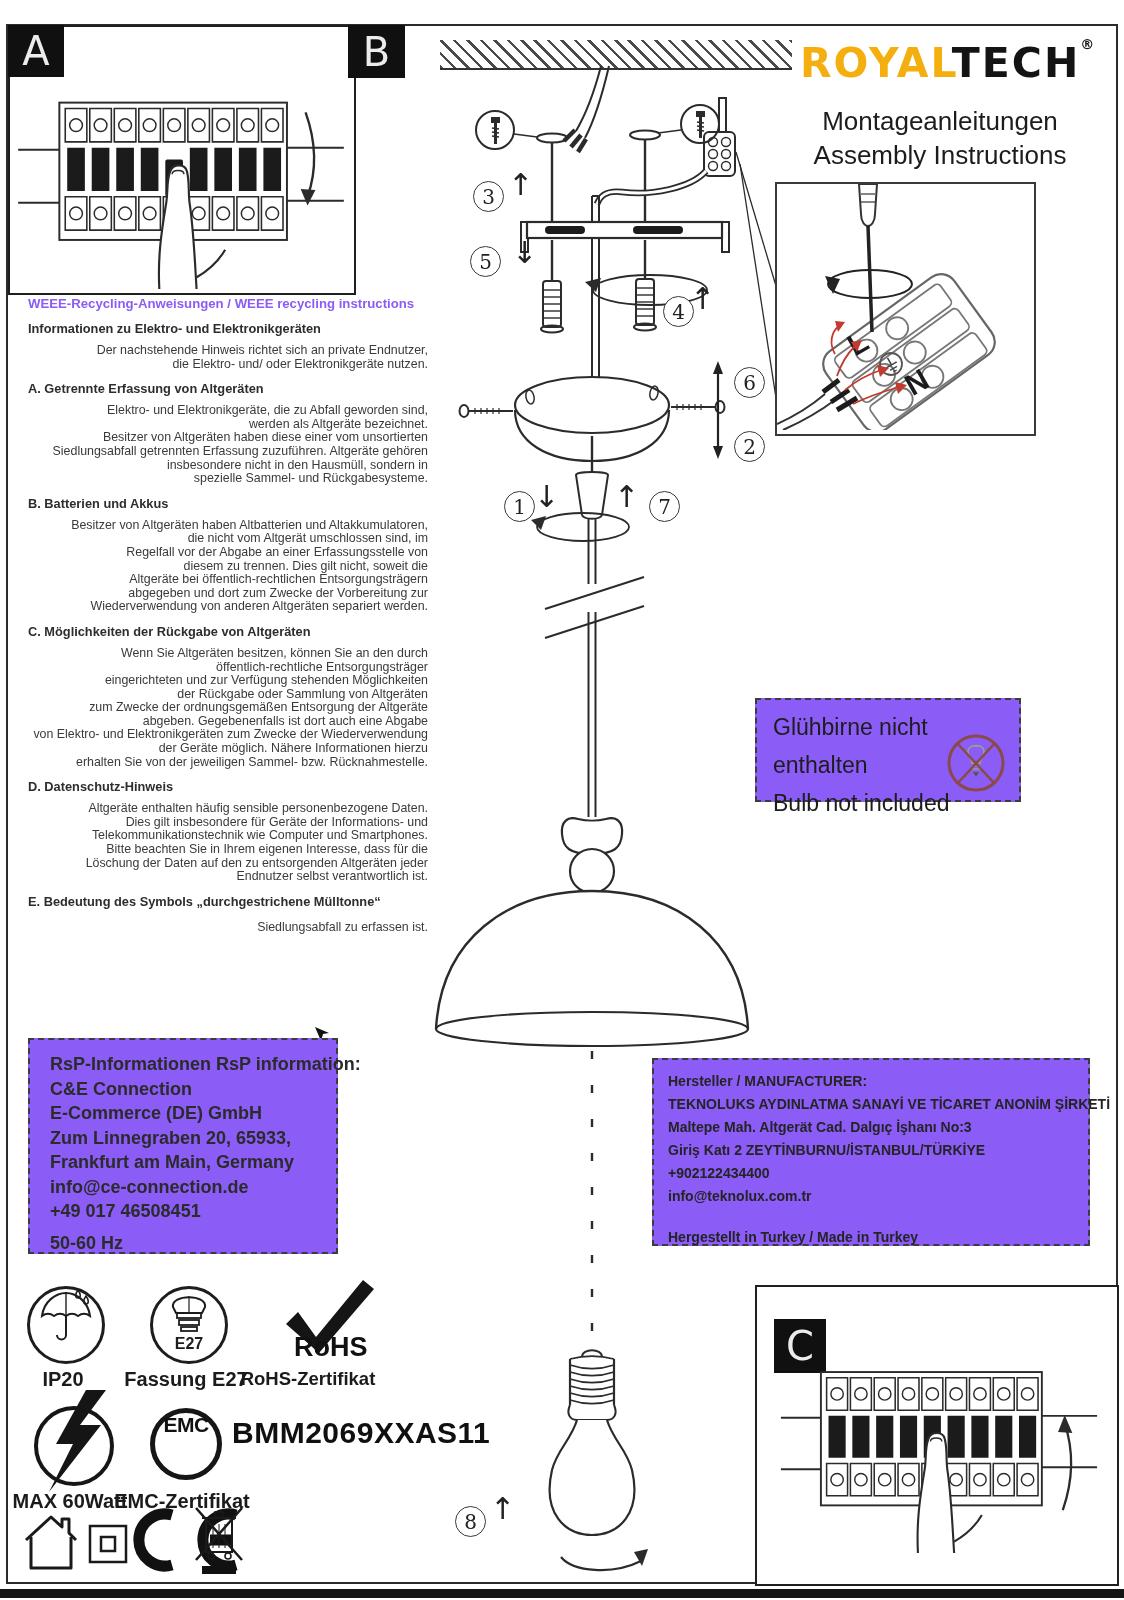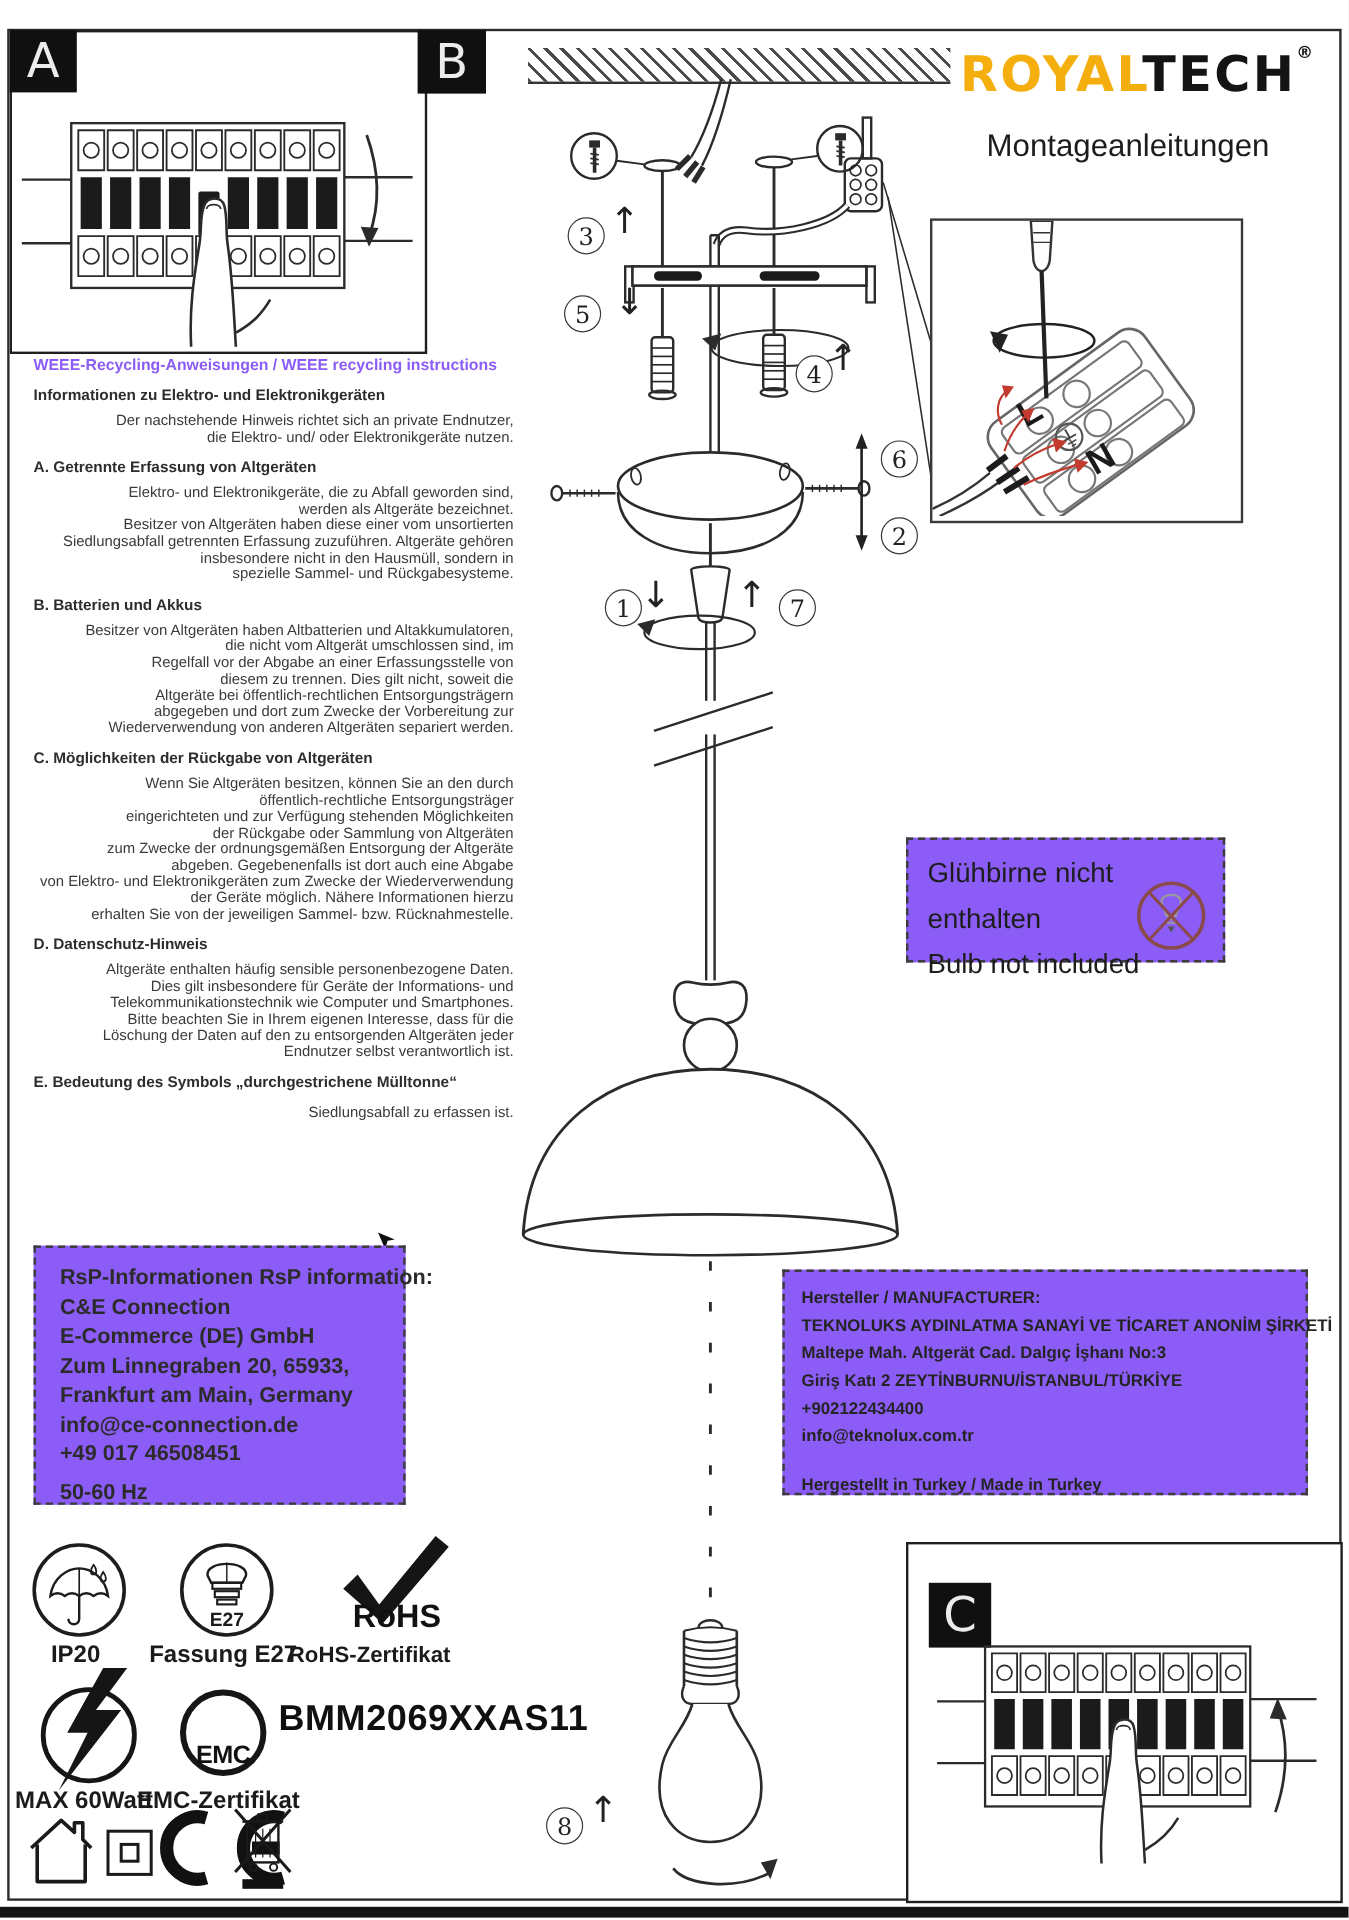--- a/index.html
+++ b/index.html
@@ -22,21 +22,21 @@
   .weee h4{font-size:12.8px;margin:10px 0 8px;color:#2d2d2d;}
   .weee p{font-size:12.4px;line-height:13.6px;margin:0;white-space:pre-line;text-align:right;}
   .dashedbox{border:2px dashed #3c3c3c;background:#8b5cf6;}
   .rsp-line{font-size:18px;font-weight:bold;line-height:24.5px;color:#2b2b2b;white-space:nowrap;}
   .man-line{font-size:14px;font-weight:bold;line-height:23px;color:#242424;white-space:nowrap;}
   .bulbnote{font-size:23px;color:#1d1d1d;line-height:38px;}
   .step{width:29px;height:29px;border:1.7px solid #3a3a3a;border-radius:50%;background:#fff;
         display:flex;align-items:center;justify-content:center;
         font-family:"DejaVu Serif",serif;font-size:20px;color:#222;}
   .arr{font-family:"DejaVu Sans",sans-serif;font-size:30px;color:#222;line-height:1;}
-  .certcircle{border-radius:50%;background:#fff;display:flex;align-items:flex-end;justify-content:center;}
+  .certcircle{border-radius:50%;background:#fff;display:flex;align-items:flex-start;justify-content:center;}
   .certlabel{font-size:20px;font-weight:bold;color:#1b1b1b;text-align:center;white-space:nowrap;}
   .model{font-size:30px;font-weight:bold;color:#101010;letter-spacing:0.5px;white-space:nowrap;}
   .bottombar{background:#141414;}
   svg{display:block;}
 </style>
 </head>
 <body>
 
 <div class="page">
 
@@ -96,20 +96,21 @@
   </div>
 
   <div class="abs tag" style="left:348px;top:25px;width:57px;height:53px;">B</div>
   <div class="abs hatch" style="left:440px;top:40px;width:352px;height:28px;"></div>
 
   <div class="abs brand" style="left:800px;top:36px;">
     <span class="royal">ROYAL</span><span class="tech">TECH</span><sup>®</sup>
   </div>
   <div class="abs subtitle" style="left:790px;top:104px;width:300px;">
     <div>Montageanleitungen</div>
+    <div>Assembly Instructions</div>
   </div>
 
   <svg class="abs" style="left:395px;top:38px" width="400" height="1546" viewBox="0 0 400 1546" fill="none" stroke="#2b2b2b">
     <path d="M206,28 C199,55 191,76 181,93" stroke-width="2"></path>
     <path d="M214,28 C207,58 199,83 190,100" stroke-width="2"></path>
     <line x1="180" y1="92" x2="169" y2="103" stroke-width="4.5"></line>
     <line x1="186" y1="97" x2="176" y2="109" stroke-width="4.5"></line>
     <line x1="191" y1="101" x2="183" y2="114" stroke-width="4.5"></line>
 
     <circle cx="100" cy="92" r="19" stroke-width="2"></circle>

